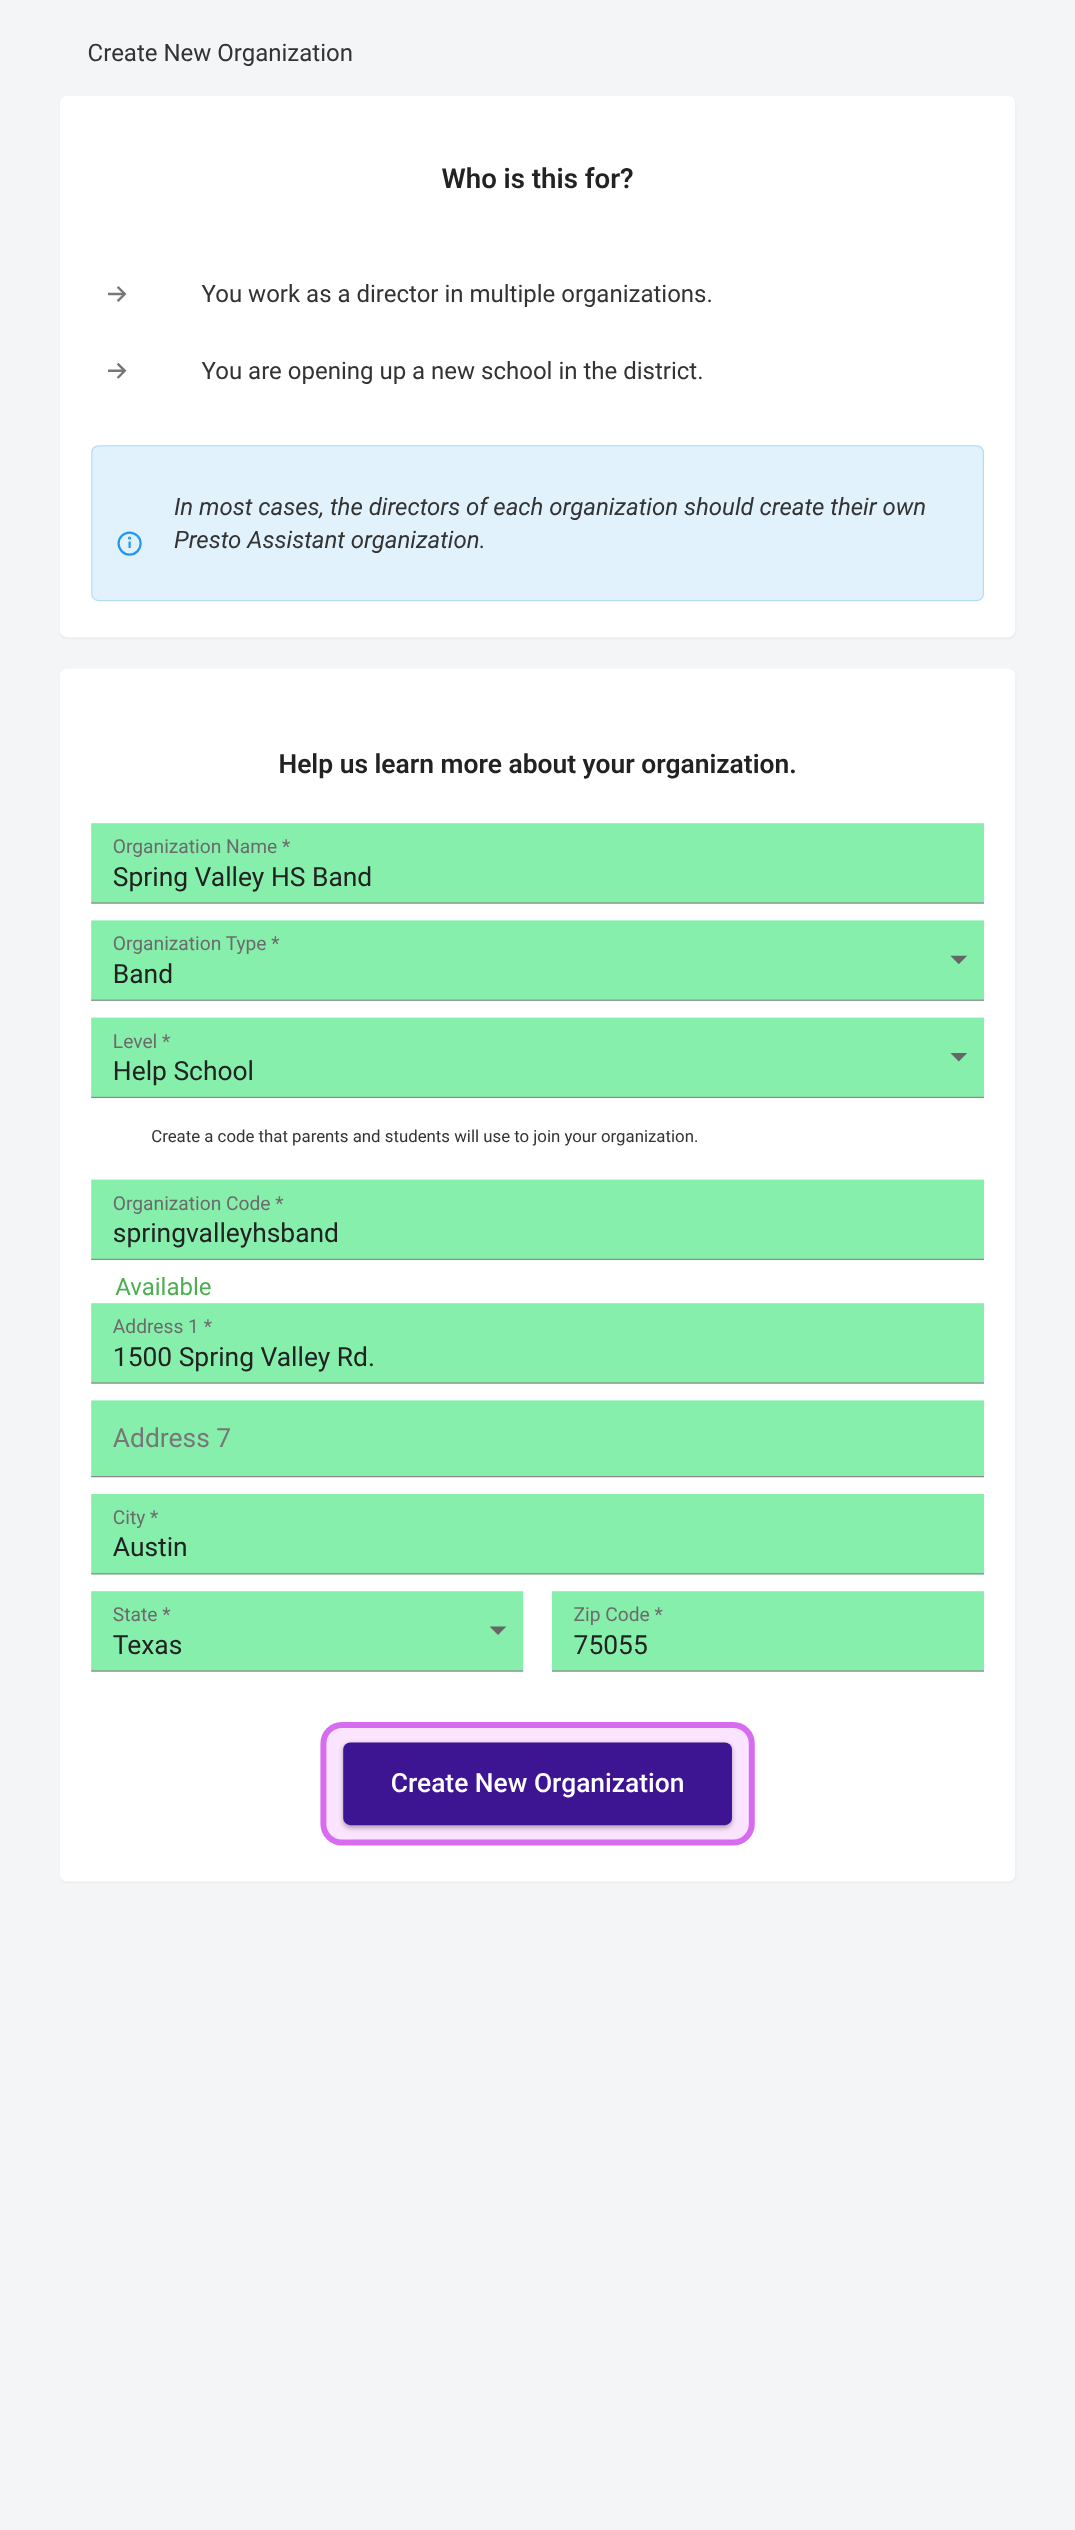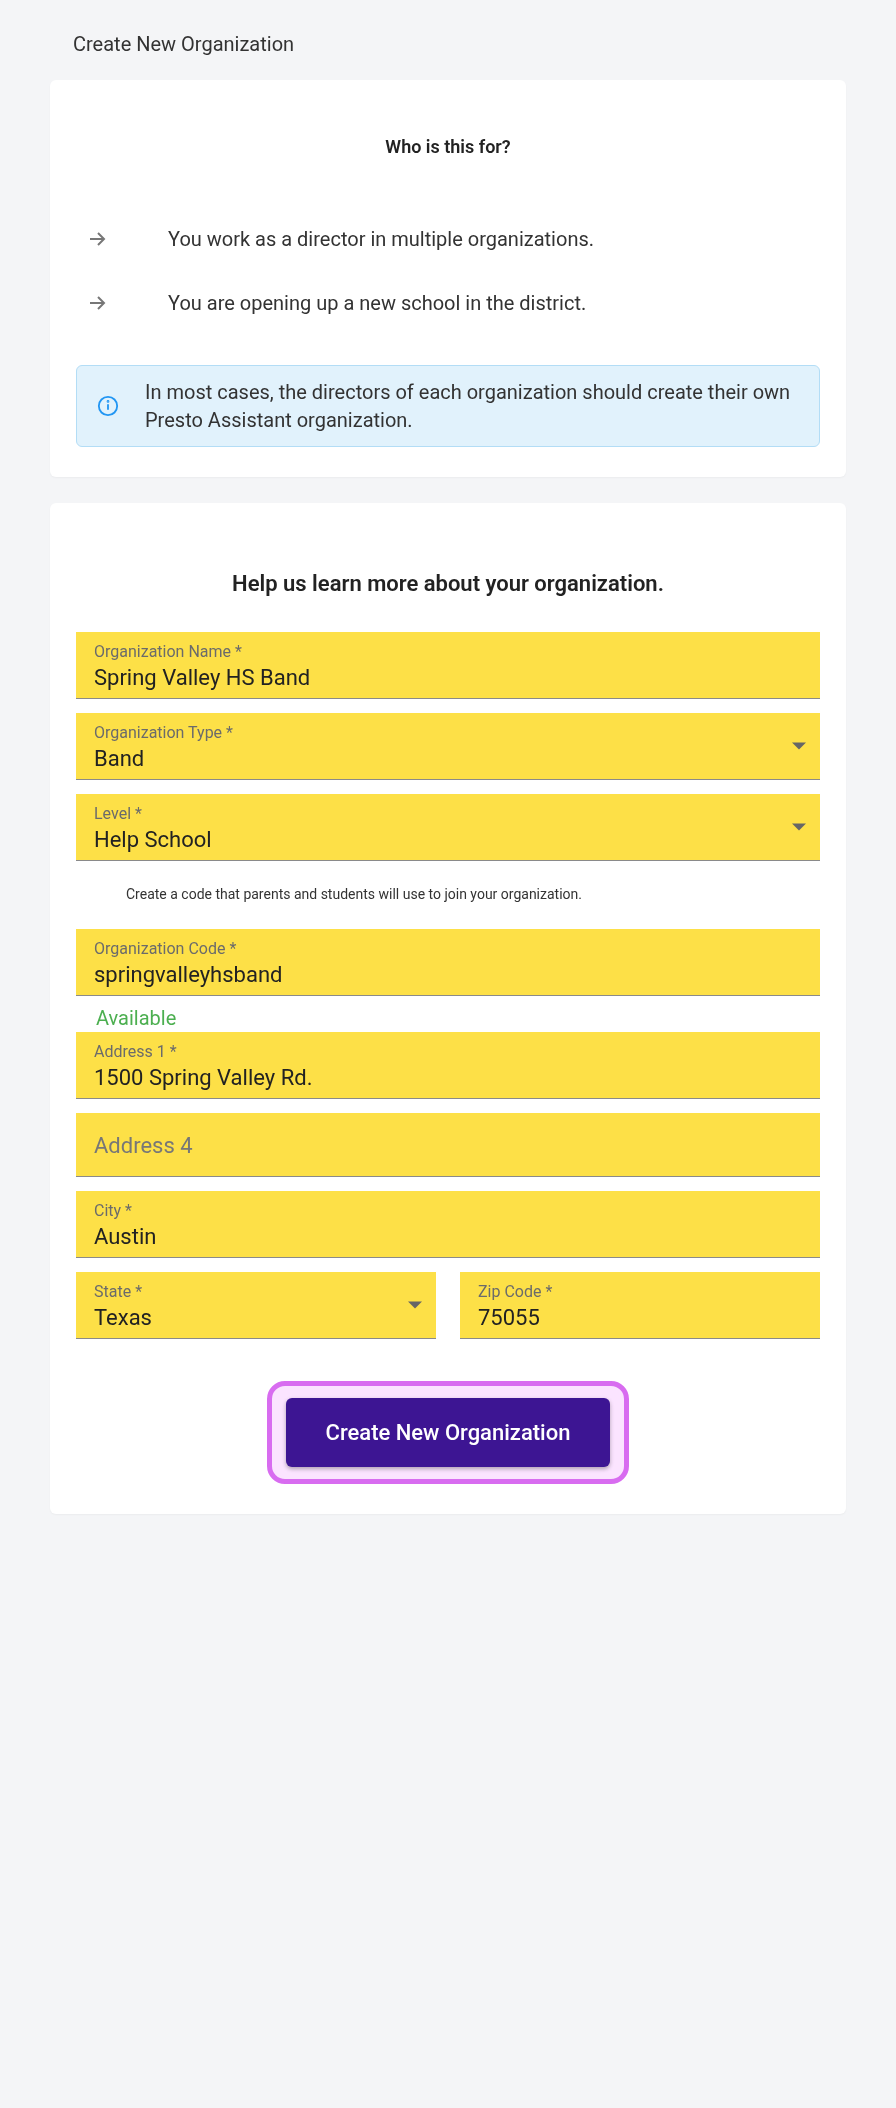--- a/index.html
+++ b/index.html
@@ -20,21 +20,21 @@
     }
     .card {
       background: #fff;
       border-radius: 6px;
       margin: 0 50px 26px 50px;
       padding: 36px 26px 30px 26px;
       box-shadow: 0 1px 2px rgba(0,0,0,0.04);
     }
     .section-title {
       text-align: center;
-      font-size: 18px;
+      font-size: 23px;
       font-weight: 600;
       color: #222;
       margin: 20px 0 50px 0;
     }
     .bullet-row {
       display: flex;
       align-items: center;
       padding: 20px 10px;
     }
     .arrow-icon {
@@ -49,24 +49,25 @@
       fill: none;
     }
     .bullet-text {
       font-size: 20px;
       color: #333;
     }
     .info-alert {
       background: #e1f2fc;
       border: 1px solid #b3ddf6;
       border-radius: 6px;
-      padding: 12px 20px;
-      display: flex;
-      align-items: center;
+      padding: 36px 20px;
+      display: flex;
+      align-items: flex-end;
       margin-top: 30px;
+      font-style: italic;
     }
     .info-icon {
       width: 22px;
       height: 22px;
       flex-shrink: 0;
       margin-right: 26px;
     }
     .info-icon svg {
       stroke: #2196f3;
       fill: none;
@@ -92,21 +93,21 @@
       margin: 44px 0 36px 0;
     }
     .helper-text {
       font-size: 14px;
       color: #333;
       line-height: 1.4;
       padding: 0 24px 0 50px;
       margin: 24px 0 24px 0;
     }
     .field {
-      background: #fde047;
+      background: #86efac;
       border-bottom: 1px solid #8a8a8a;
       padding: 10px 18px 8px 18px;
       margin: 0 0 14px 0;
       position: relative;
     }
     .field-label {
       font-size: 16px;
       color: #6b6b6b;
       margin-bottom: 4px;
     }
@@ -236,21 +237,21 @@
   </div>
   <div class="status-available">Available</div>
 
 
   <div class="field">
     <div class="field-label">Address 1 *</div>
     <div class="field-value">1500 Spring Valley Rd.</div>
   </div>
 
   <div class="field">
-    <div class="field-placeholder">Address 4</div>
+    <div class="field-placeholder">Address 7</div>
   </div>
 
   <div class="field">
     <div class="field-label">City *</div>
     <div class="field-value">Austin</div>
   </div>
 
   <div class="row-2">
     <div class="field">
       <div class="field-label">State *</div>

